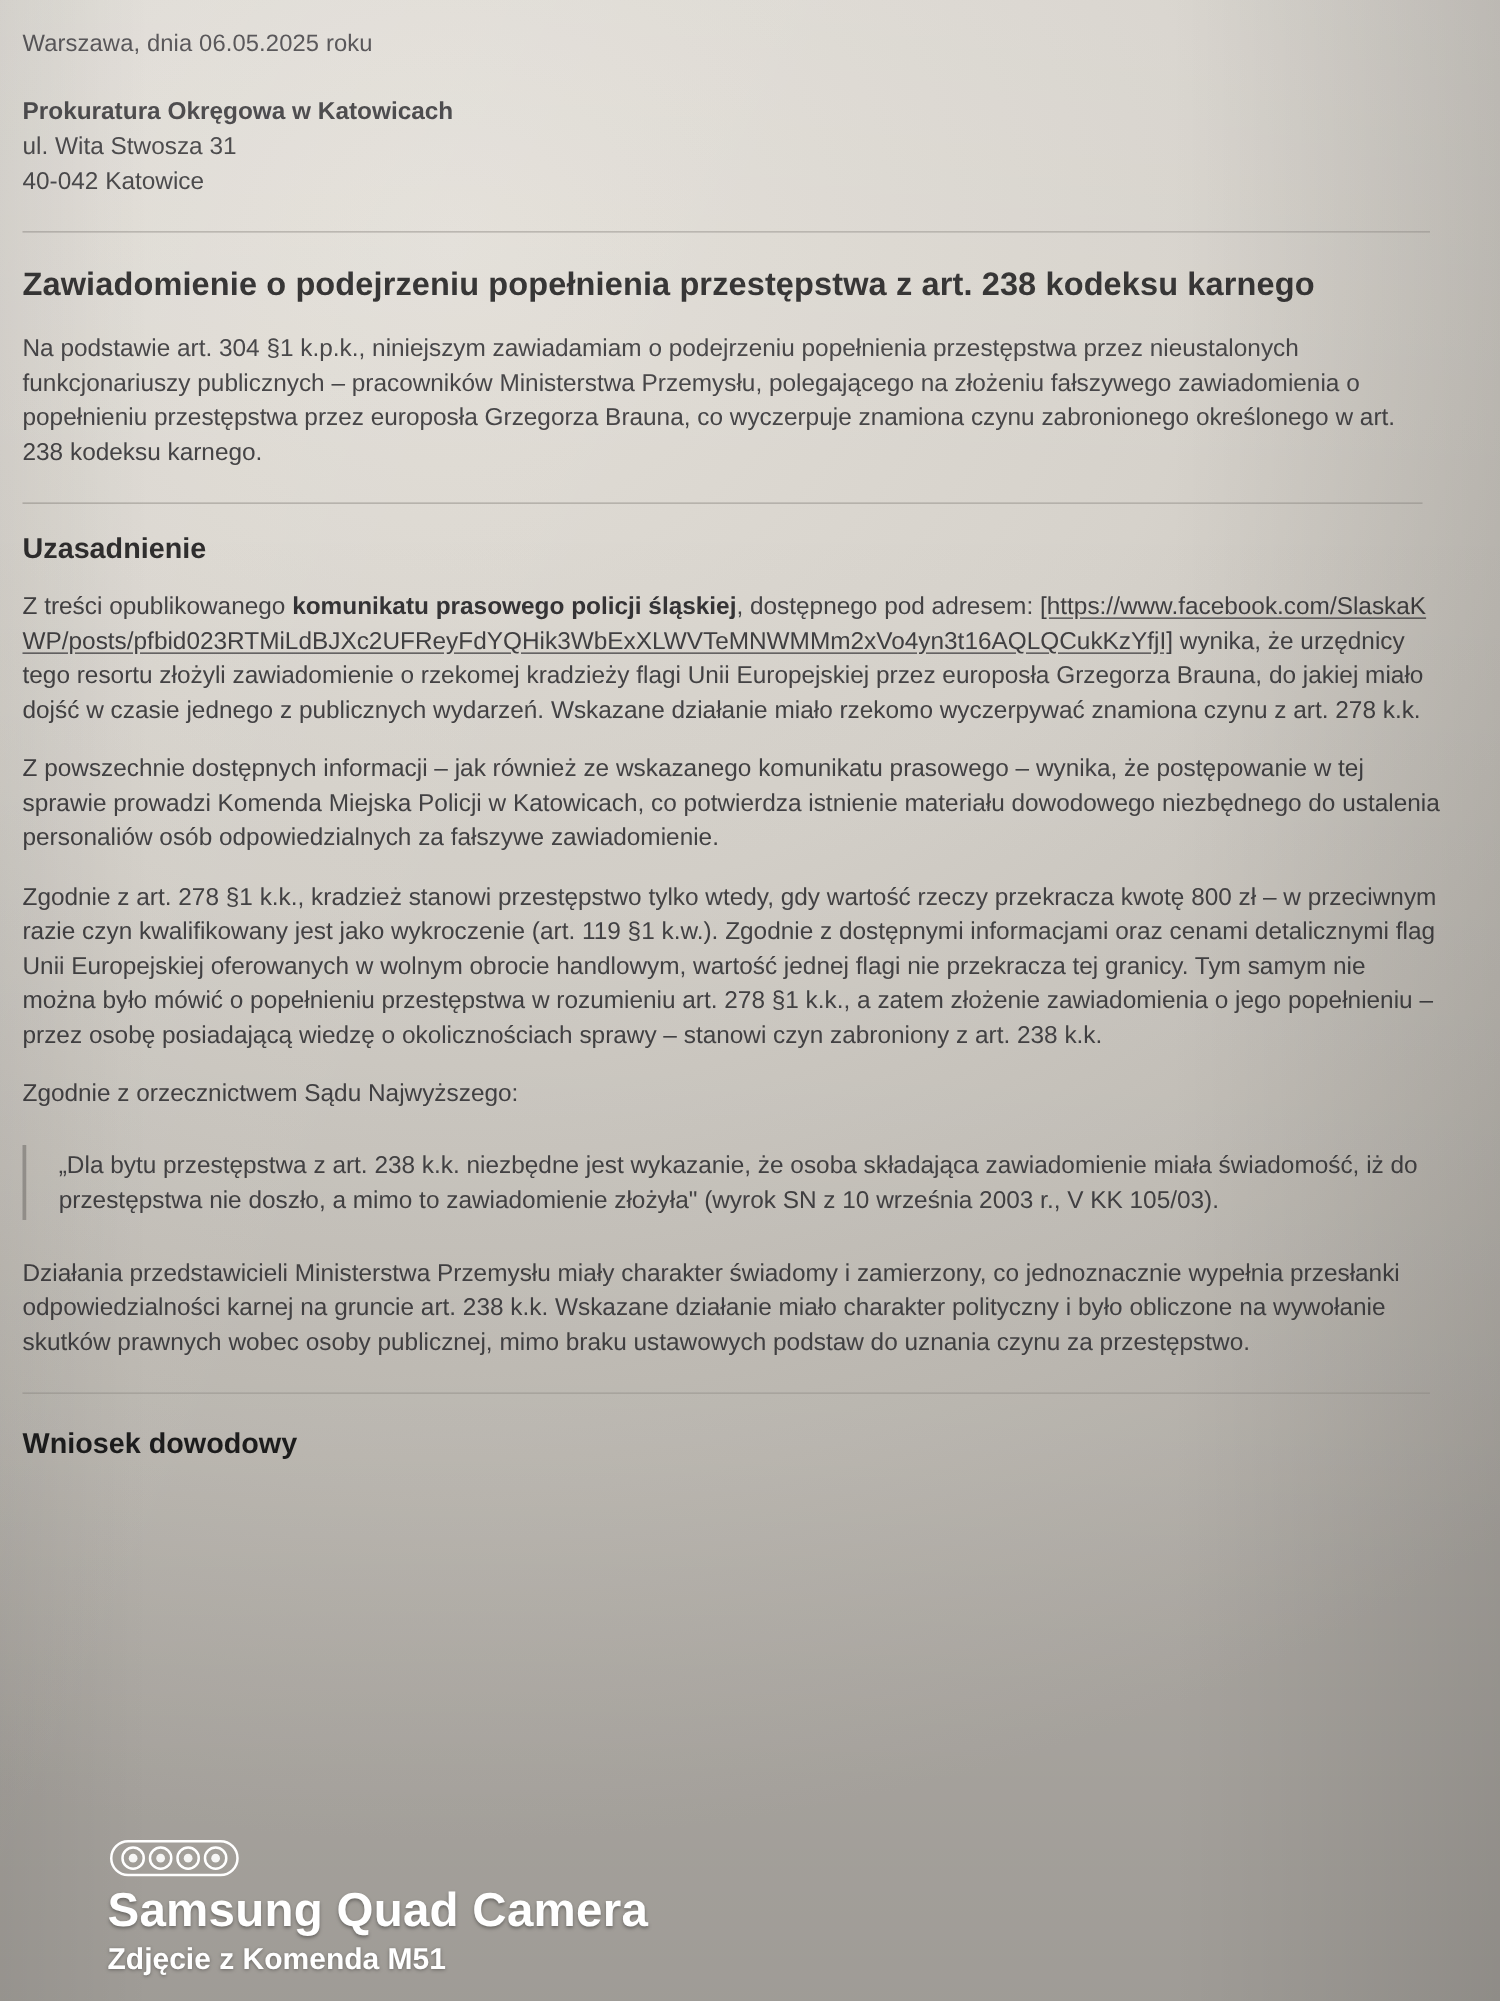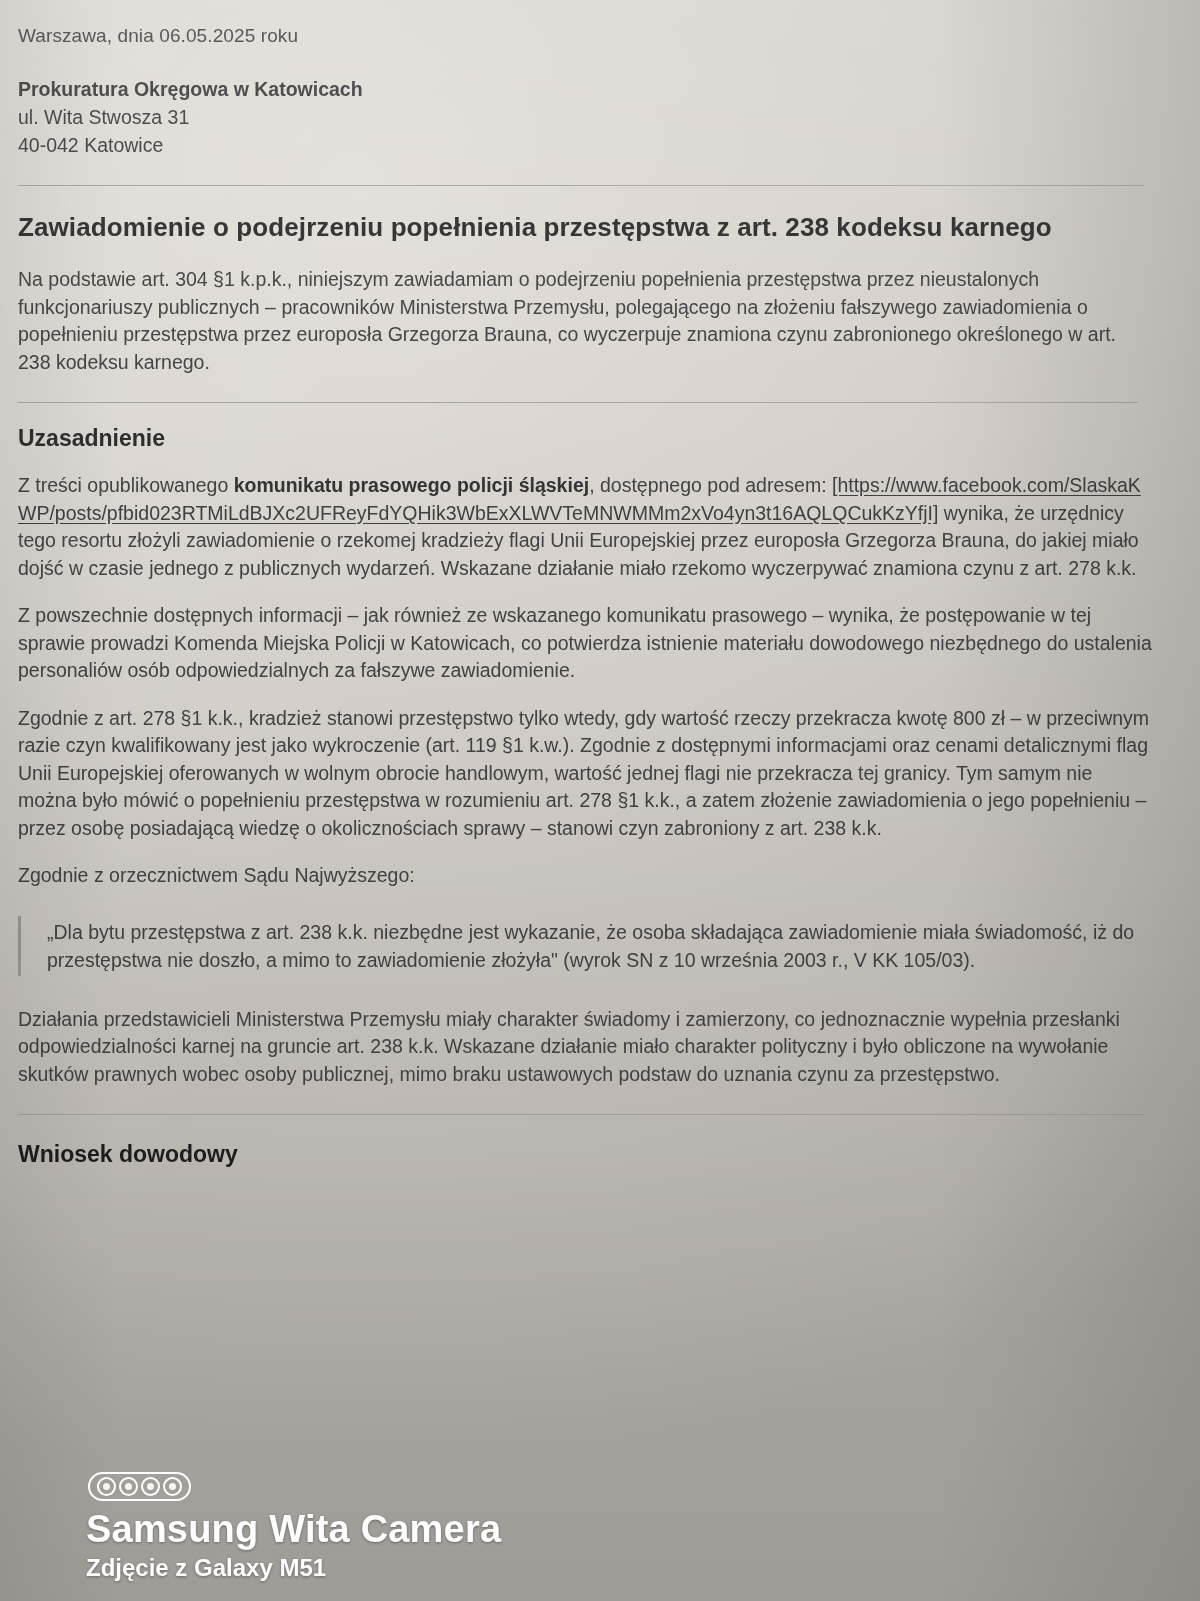--- a/index.html
+++ b/index.html
@@ -221,16 +221,16 @@
 
   <div id="shade"></div>
 
   <div id="watermark">
     <div class="lenses">
       <span class="lens"></span>
       <span class="lens"></span>
       <span class="lens"></span>
       <span class="lens"></span>
     </div>
-    <div class="wm-title">Samsung Wita Camera</div>
-    <div class="wm-sub">Zdjęcie z Galaxy M51</div>
+    <div class="wm-title">Samsung Quad Camera</div>
+    <div class="wm-sub">Zdjęcie z Komenda M51</div>
   </div>
 </div>
 
 </body></html>

